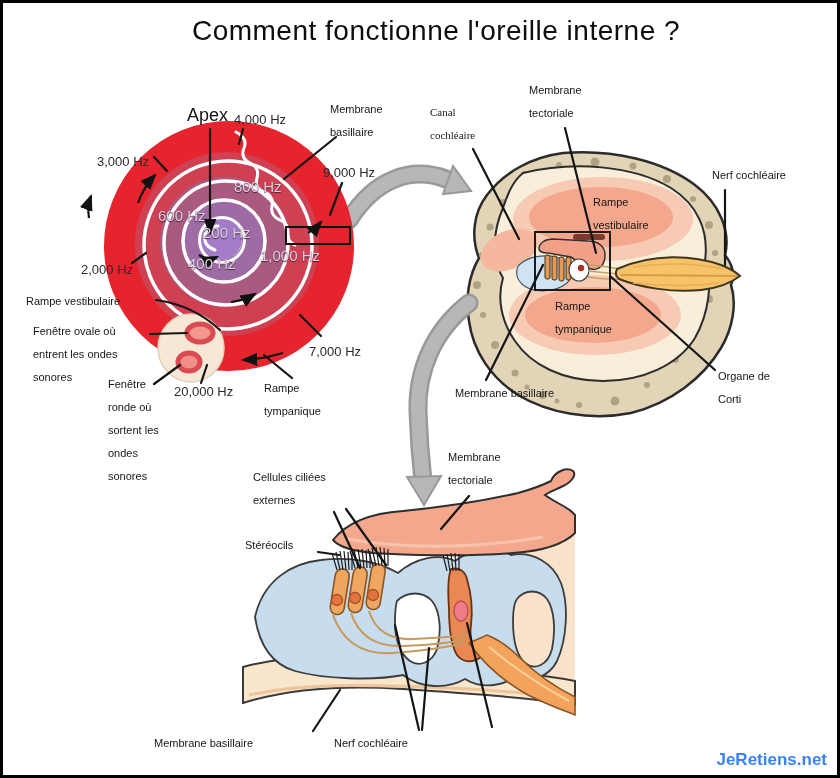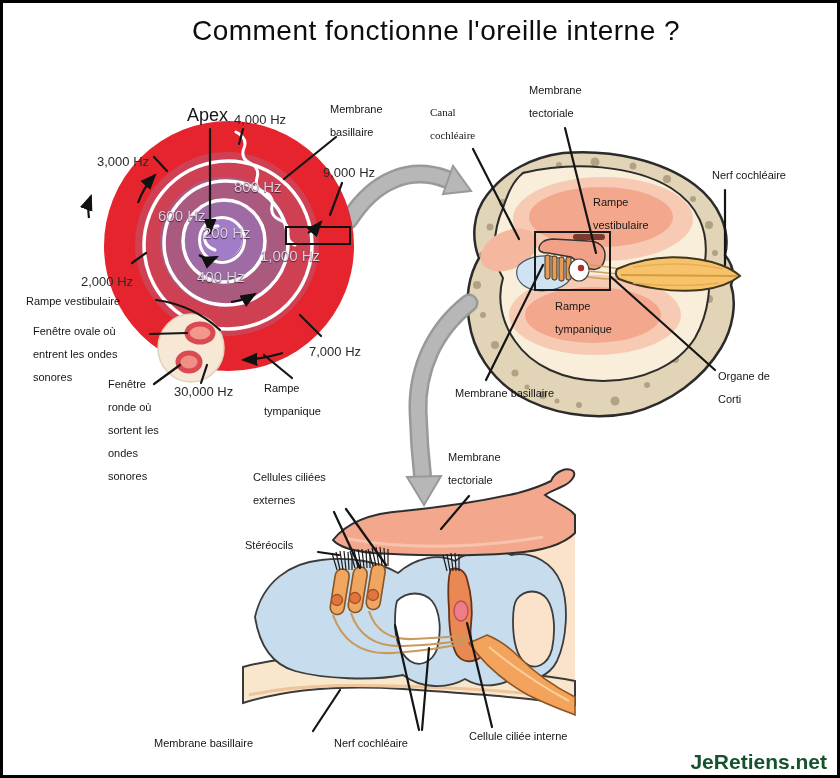--- a/index.html
+++ b/index.html
@@ -7,21 +7,21 @@
          border:3px solid #000;background:#fff;overflow:hidden;
          font-family:"Liberation Sans",sans-serif;}
   #art{position:absolute;left:0;top:0;width:840px;height:778px;}
   .lbl{position:absolute;font-size:11px;line-height:23px;color:#161616;
        white-space:pre-line;z-index:5;}
   .hz{position:absolute;font-size:13px;line-height:15px;color:#2a2a2a;z-index:5;white-space:nowrap;}
   .hz-in{position:absolute;font-size:15px;line-height:15px;color:#ded2de;z-index:5;white-space:nowrap;
          text-shadow:0 1px 1px rgba(50,20,50,.85);}
   .title{position:absolute;left:16px;top:12px;width:100%;text-align:center;
          font-size:28px;font-weight:400;color:#0d0d0d;letter-spacing:.5px;z-index:5;}
-  .wm{position:absolute;right:10px;top:747px;font-size:21px;font-weight:700;color:#14532d;z-index:5;}
+  .wm{position:absolute;right:10px;top:747px;font-size:17px;font-weight:700;color:#3b82f6;z-index:5;}
 </style>
 </head>
 <body>
 
 <div id="stage">
 
   <svg id="art" viewBox="0 0 840 778" xmlns="http://www.w3.org/2000/svg">
     <defs>
       <marker id="arr" orient="auto" markerWidth="9" markerHeight="8" refX="6.5" refY="3">
         <path d="M0,0 L7.5,3 L0,6 Z" fill="#111"></path>
@@ -251,27 +251,27 @@
 ronde où
 sortent les
 ondes
 sonores</div>
   <div class="lbl" style="left:261px;top:374px;">Rampe
 tympanique</div>
 
   <div class="hz" style="left:94px;top:151px;">3,000 Hz</div>
   <div class="hz" style="left:231px;top:109px;">4,000 Hz</div>
   <div class="hz" style="left:320px;top:162px;">9,000 Hz</div>
-  <div class="hz" style="left:78px;top:271px;">2,000 Hz</div>
+  <div class="hz" style="left:78px;top:259px;">2,000 Hz</div>
   <div class="hz" style="left:306px;top:333px;margin-top:8px;">7,000 Hz</div>
-  <div class="hz" style="left:171px;top:381px;">30,000 Hz</div>
+  <div class="hz" style="left:171px;top:381px;">20,000 Hz</div>
   <div class="hz-in" style="left:231px;top:176px;">800 Hz</div>
   <div class="hz-in" style="left:155px;top:205px;">600 Hz</div>
   <div class="hz-in" style="left:200px;top:222px;">200 Hz</div>
-  <div class="hz-in" style="left:194px;top:253px;margin-top:13px;">400 Hz</div>
+  <div class="hz-in" style="left:185px;top:253px;">400 Hz</div>
   <div class="hz-in" style="left:235px;top:245px;margin-left:22px;">1,000 Hz</div>
 
   <div class="lbl" style="left:427px;top:98px;font-family:Liberation Serif, serif;">Canal
 cochléaire</div>
   <div class="lbl" style="left:526px;top:76px;">Membrane
 tectoriale</div>
   <div class="lbl" style="left:709px;top:161px;">Nerf cochléaire</div>
   <div class="lbl" style="left:590px;top:188px;">Rampe
 vestibulaire</div>
   <div class="lbl" style="left:552px;top:292px;">Rampe
@@ -280,16 +280,15 @@
   <div class="lbl" style="left:715px;top:362px;">Organe de
 Corti</div>
 
   <div class="lbl" style="left:250px;top:463px;">Cellules ciliées
 externes</div>
   <div class="lbl" style="left:242px;top:531px;">Stéréocils</div>
   <div class="lbl" style="left:445px;top:443px;">Membrane
 tectoriale</div>
   <div class="lbl" style="left:151px;top:729px;">Membrane basillaire</div>
   <div class="lbl" style="left:331px;top:729px;">Nerf cochléaire</div>
-  <div class="lbl" style="left:466px;top:722px;">Cellule ciliée interne</div>
 
   <div class="wm">JeRetiens.net</div>
 </div>
 
 </body></html>

